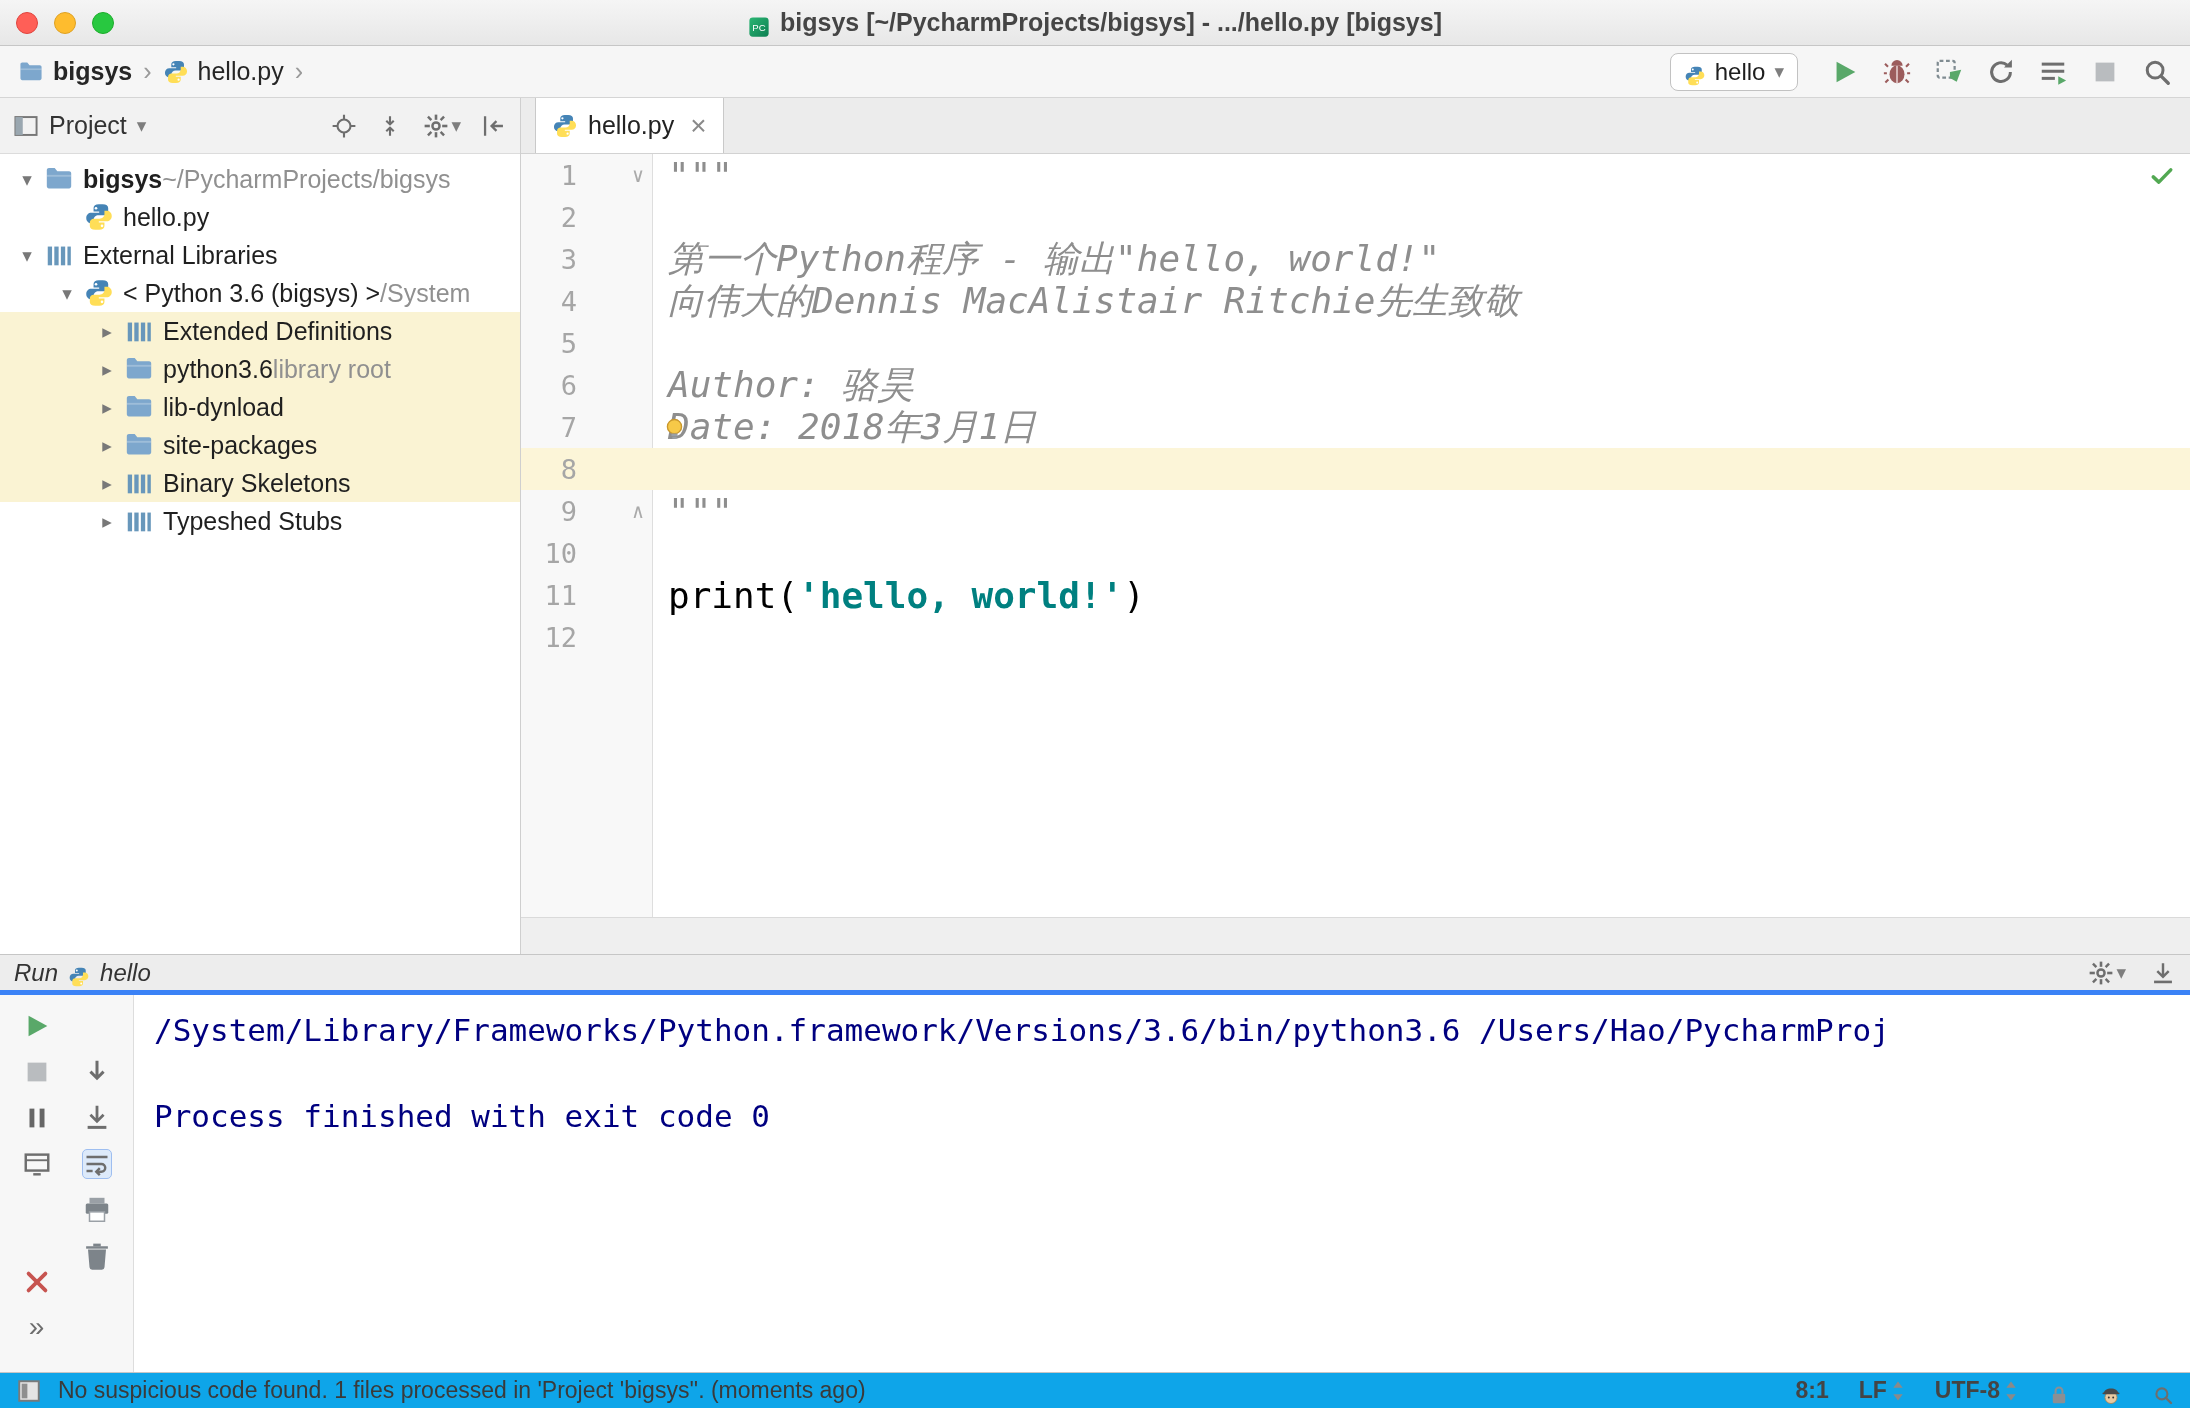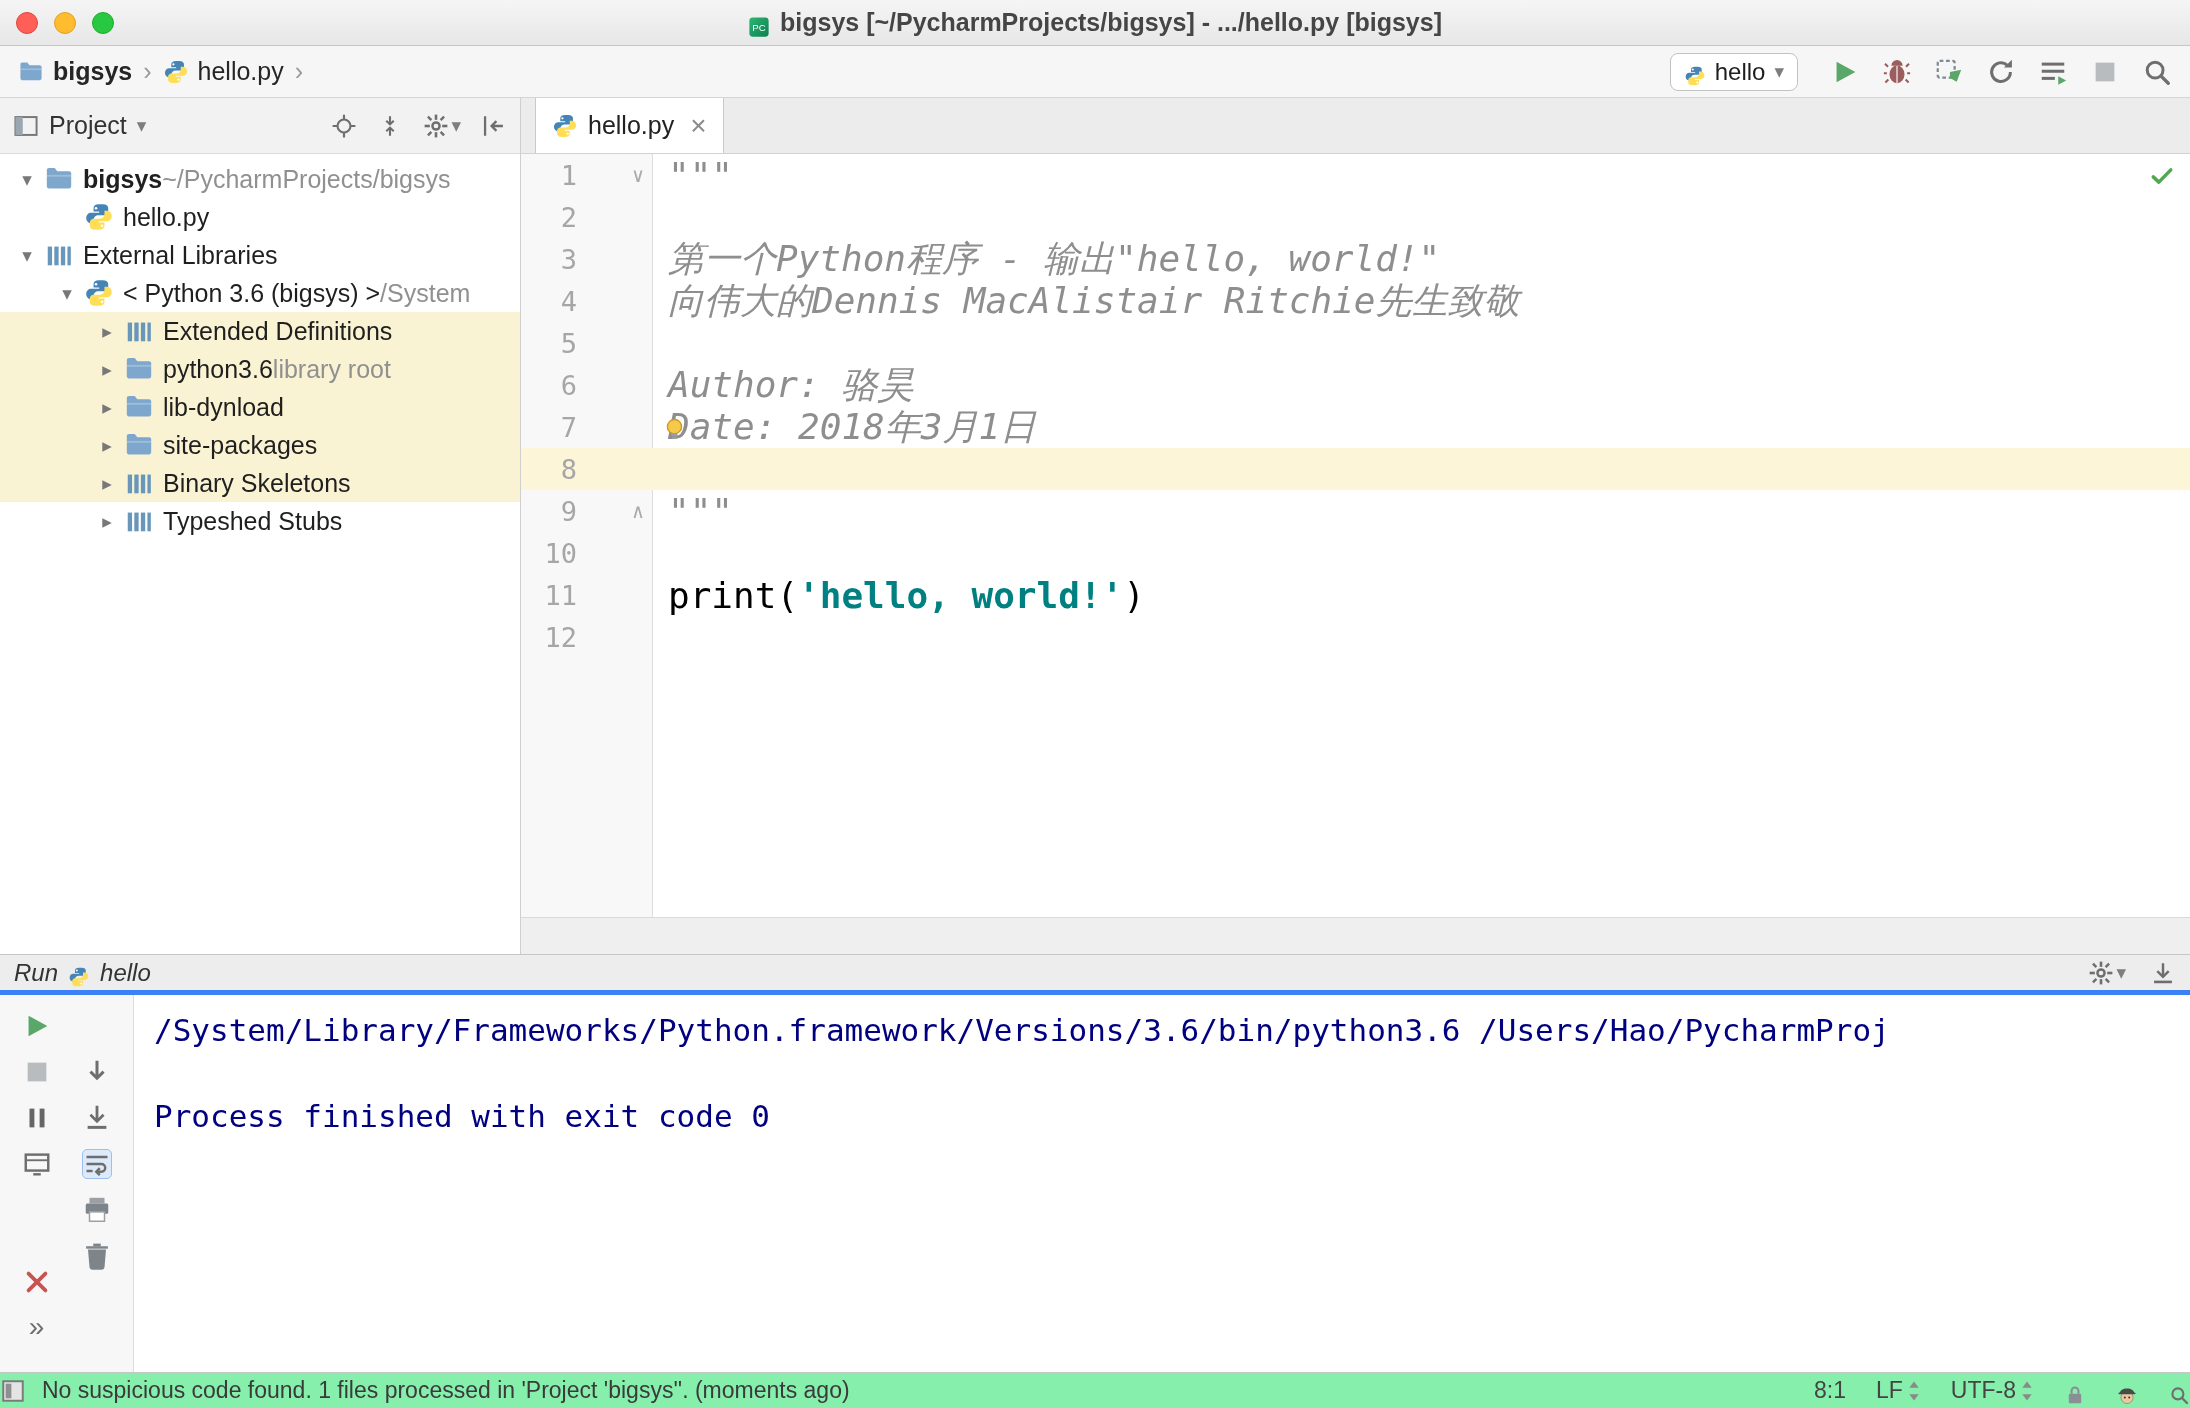--- a/index.html
+++ b/index.html
@@ -80,22 +80,22 @@
   .rt-col.b{padding-top:46px;}
   .rt-gap{height:56px;flex:none;}
   .more{color:#6e6e6e;font-size:28px;line-height:1;}
   .sel-box{border:1px solid #9ebef0;background:#ddeafa;border-radius:5px;}
   .console{flex:1;min-width:0;overflow:hidden;padding:14px 0 0 20px;font-family:"DejaVu Sans Mono","Liberation Mono",monospace;font-size:31px;line-height:43px;}
   .con-line{white-space:pre;}
   .con-system{color:#000080;}
   .con-stdout{color:#000;}
 
   
-  .statusbar{height:36px;flex:none;background:#86efac;border-top:1px solid #c6c6c6;display:flex;align-items:center;gap:16px;padding:0 0;font-size:23px;color:#3a3a3a;}
-  .status-right{margin-left:auto;display:flex;align-items:center;gap:30px;color:#444;}
+  .statusbar{height:36px;flex:none;background:#0ea5e9;border-top:1px solid #c6c6c6;display:flex;align-items:center;gap:16px;padding:0 16px;font-size:23px;color:#3a3a3a;}
+  .status-right{margin-left:auto;display:flex;align-items:center;gap:30px;color:#444;font-weight:bold;}
   .widget{display:flex;align-items:center;gap:4px;}
 </style>
 </head>
 <body>
 
 <div id="app">
 
   <header class="titlebar">
     <div class="lights">
       <span class="light red"></span>

